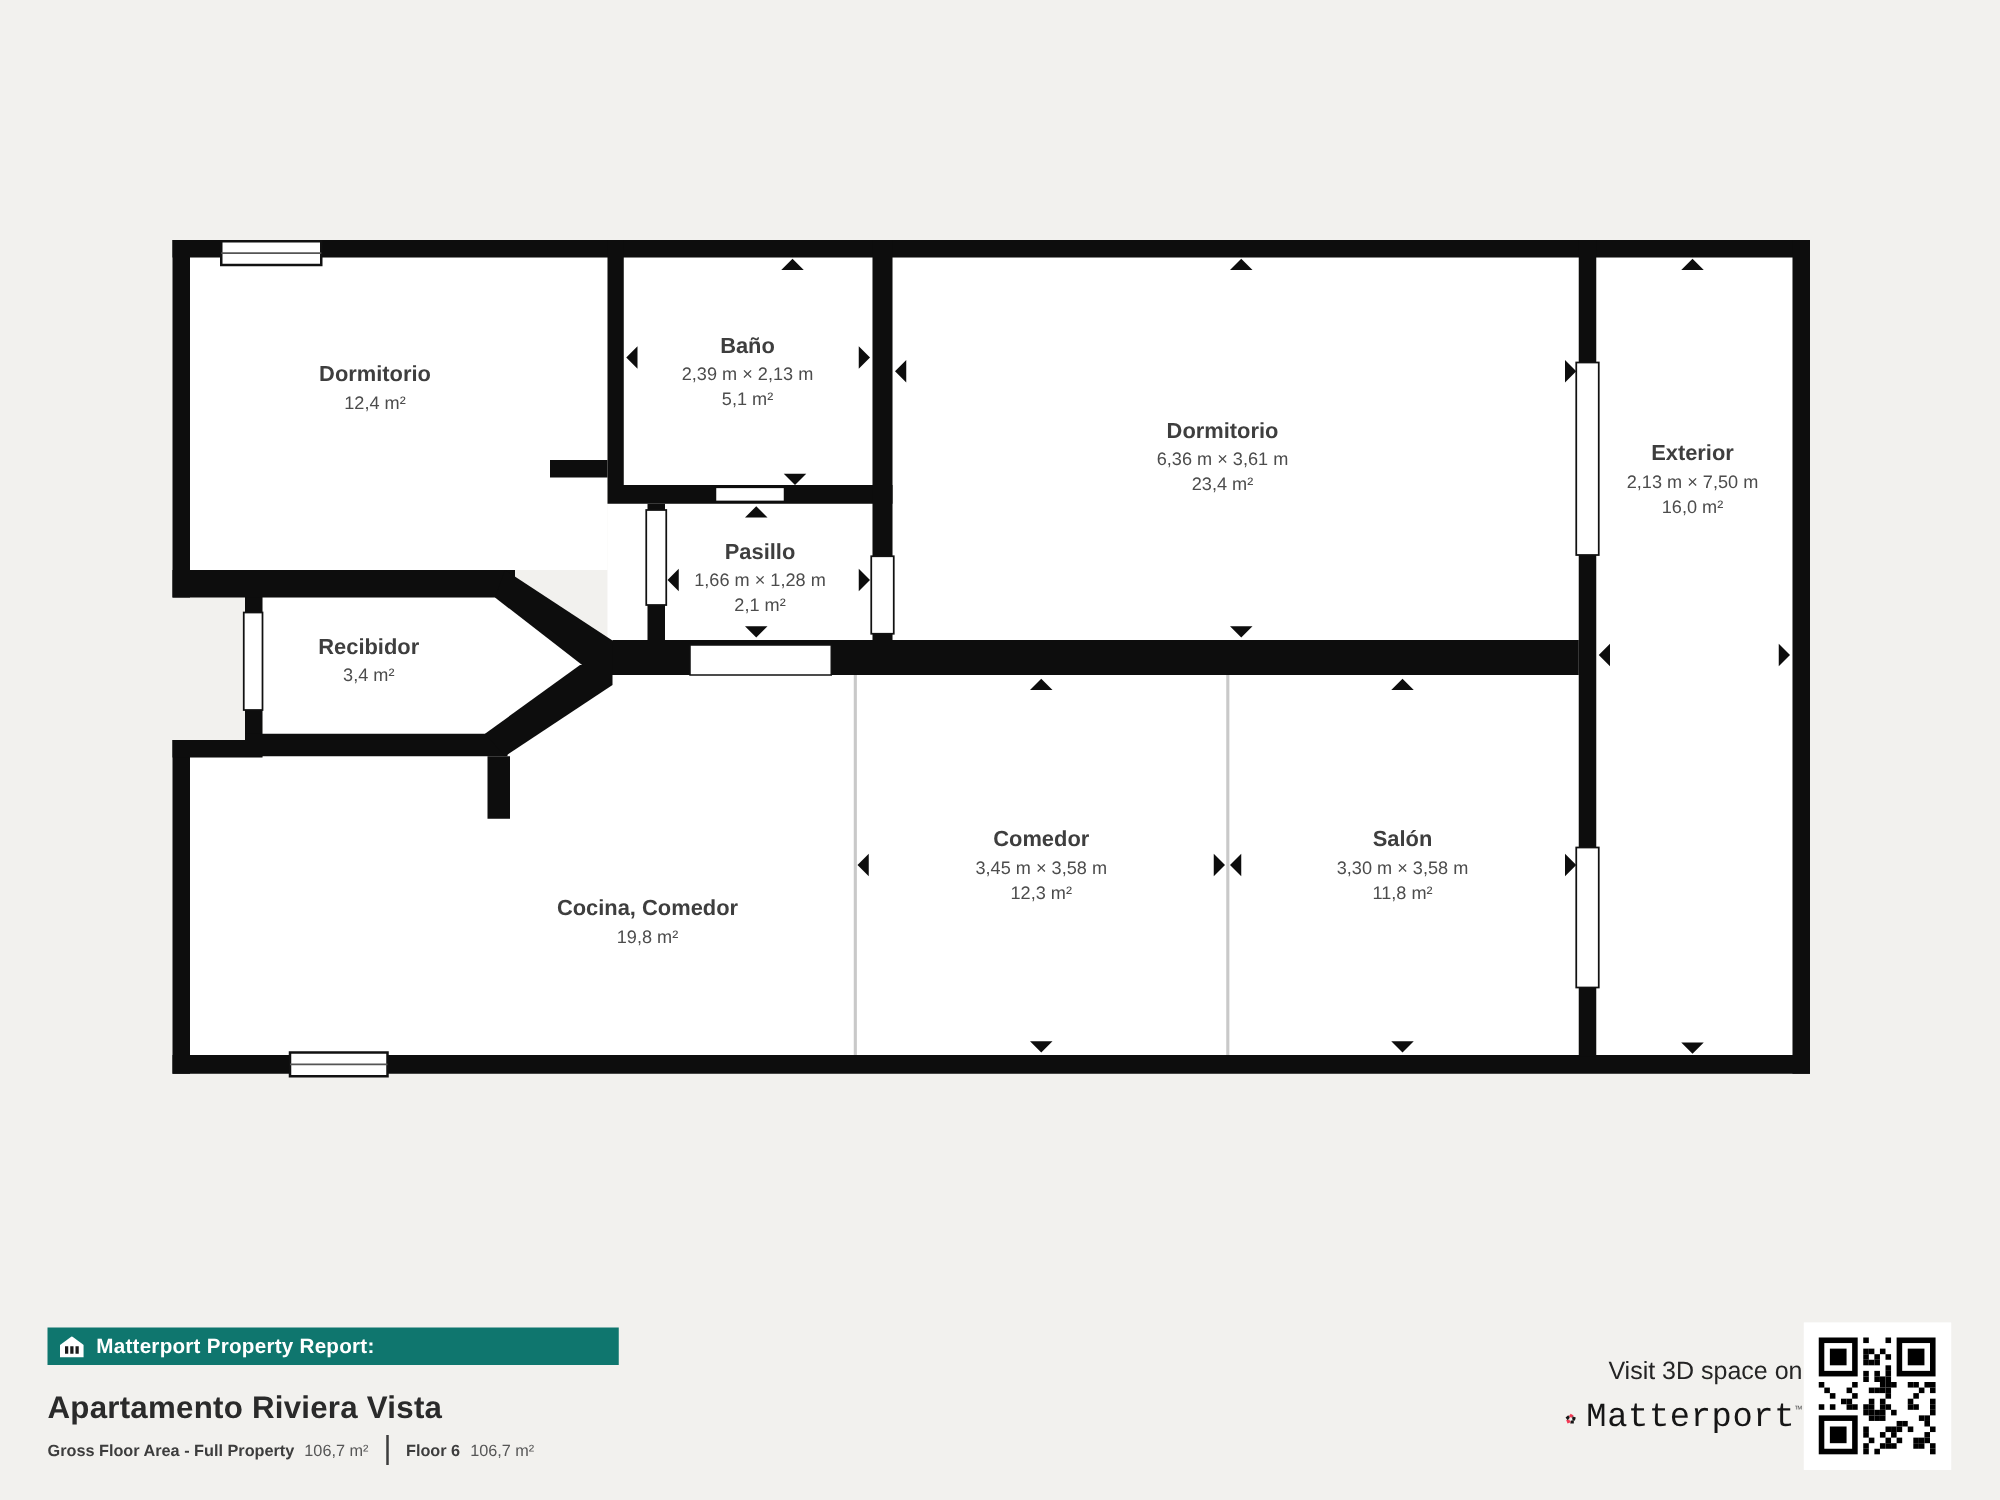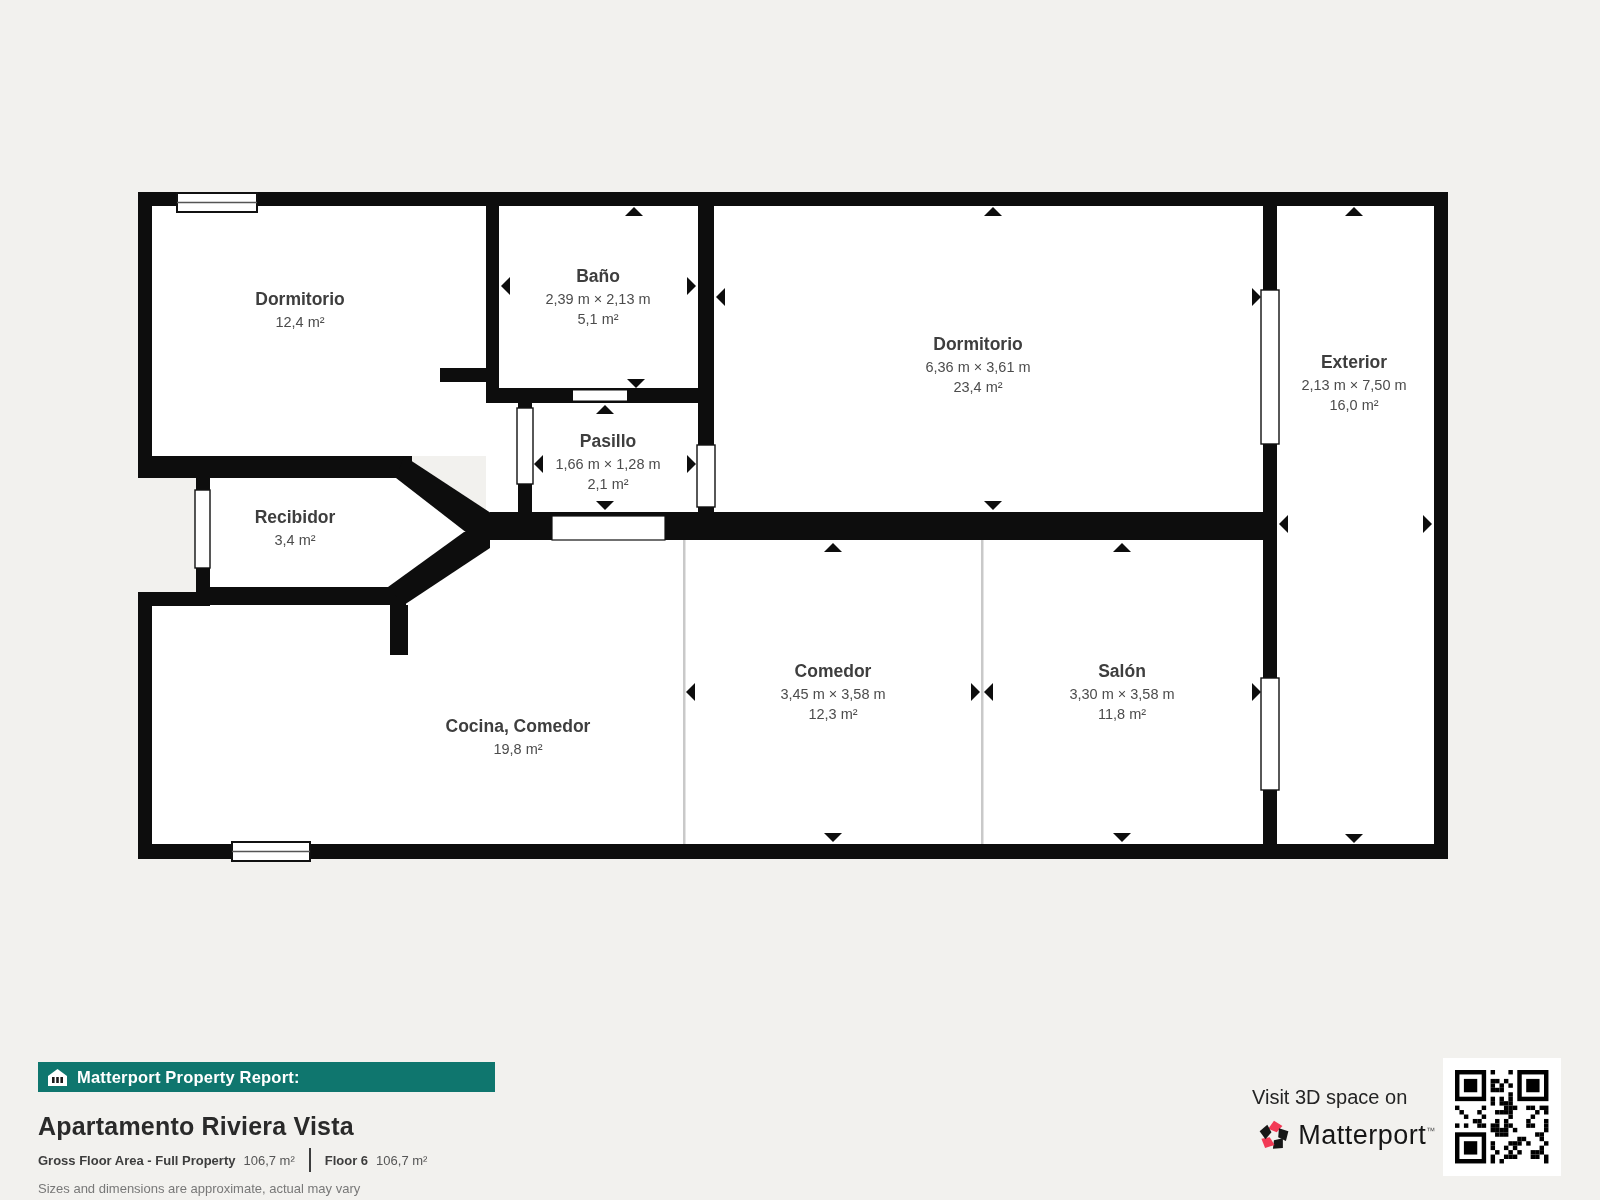--- a/index.html
+++ b/index.html
@@ -18,24 +18,24 @@
     display:flex;align-items:center;padding-left:10px;
   }
   .report-bar .bar-label{font-size:16.5px;font-weight:bold;margin-left:10px;letter-spacing:.2px;}
   .prop-title{margin-top:20px;font-size:25px;font-weight:bold;color:#2a2a2a;letter-spacing:.2px;}
   .gfa-row{margin-top:7px;font-size:13px;color:#565656;display:flex;align-items:center;}
   .gfa-row b{color:#3d3d3d;}
   .gfa-row .val{margin-left:8px;}
   .gfa-sep{display:inline-block;width:2px;height:24px;background:#3d3d3d;margin:0 14px;}
   .disclaimer{margin-top:9px;font-size:13px;color:#787878;}
 
-  .footer-right{position:absolute;left:1252px;top:1086px;width:190px;text-align:left;}
+  .footer-right{position:absolute;left:1252px;top:1086px;width:190px;text-align:right;}
   .visit-text{font-size:20px;color:#242424;}
   .brand-row{margin-top:9px;display:flex;align-items:center;justify-content:center;gap:8px;}
-  .brand-word{font-family:Liberation Sans, sans-serif;font-size:27px;color:#161616;letter-spacing:.5px;}
+  .brand-word{font-family:Liberation Mono, monospace;font-size:27px;color:#161616;letter-spacing:.5px;}
   .brand-word sup{font-size:9px;color:#555;}
   .qr-box{position:absolute;left:1443px;top:1058px;width:118px;height:118px;background:#ffffff;}
 </style>
 </head>
 <body>
 
 <svg width="1600" height="1200" viewBox="0 0 1600 1200" style="position:absolute;left:0;top:0;">
 
   <g fill="#ffffff">
     <rect x="152" y="206" width="334" height="250"></rect>
@@ -177,21 +177,20 @@
     <span class="bar-label">Matterport Property Report:</span>
   </div>
   <div class="prop-title">Apartamento Riviera Vista</div>
   <div class="gfa-row">
     <b>Gross Floor Area - Full Property</b>
     <span class="val">106,7 m²</span>
     <span class="gfa-sep"></span>
     <b>Floor 6</b>
     <span class="val">106,7 m²</span>
   </div>
-  <div class="disclaimer">Sizes and dimensions are approximate, actual may vary</div>
 </div>
 
 <div class="footer-right">
   <div class="visit-text">Visit 3D space on</div>
   <div class="brand-row">
     <svg width="32" height="34" viewBox="0 0 36 38">
       <g>
         <g transform="rotate(0 18 20)">
             <polygon points="18,3 27.5,9 21,16 11.5,12" fill="#f23a55"></polygon>
           </g>

